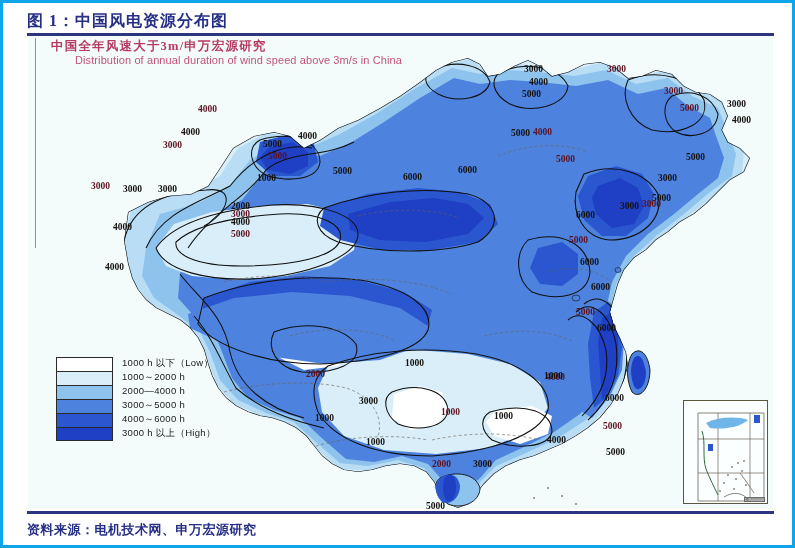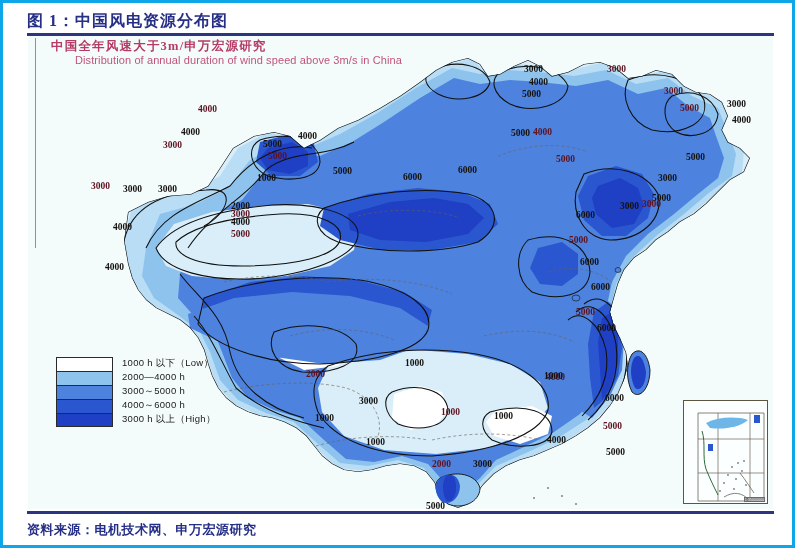--- a/index.html
+++ b/index.html
@@ -385,20 +385,24 @@
         <div class="clabel" style="left: 445px; top: 423px; font-size: 9.5px;">3000</div>
         <div class="clabel" style="left: 398px; top: 465px; font-size: 9.5px;">5000</div>
       </div>
 
     <div class="legend" id="legend">
         <div class="legend-row">
           <div class="legend-sw" style="background: rgb(255, 255, 255);"></div>
           <div class="legend-lbl">1000 h 以下（Low）</div>
         </div>
         <div class="legend-row">
+          <div class="legend-sw" style="background: rgb(217, 238, 249);"></div>
+          <div class="legend-lbl">1000～2000 h</div>
+        </div>
+        <div class="legend-row">
           <div class="legend-sw" style="background: rgb(142, 195, 238);"></div>
           <div class="legend-lbl">2000—4000 h</div>
         </div>
         <div class="legend-row">
           <div class="legend-sw" style="background: rgb(77, 131, 222);"></div>
           <div class="legend-lbl">3000～5000 h</div>
         </div>
         <div class="legend-row">
           <div class="legend-sw" style="background: rgb(42, 86, 207);"></div>
           <div class="legend-lbl">4000～6000 h</div>

